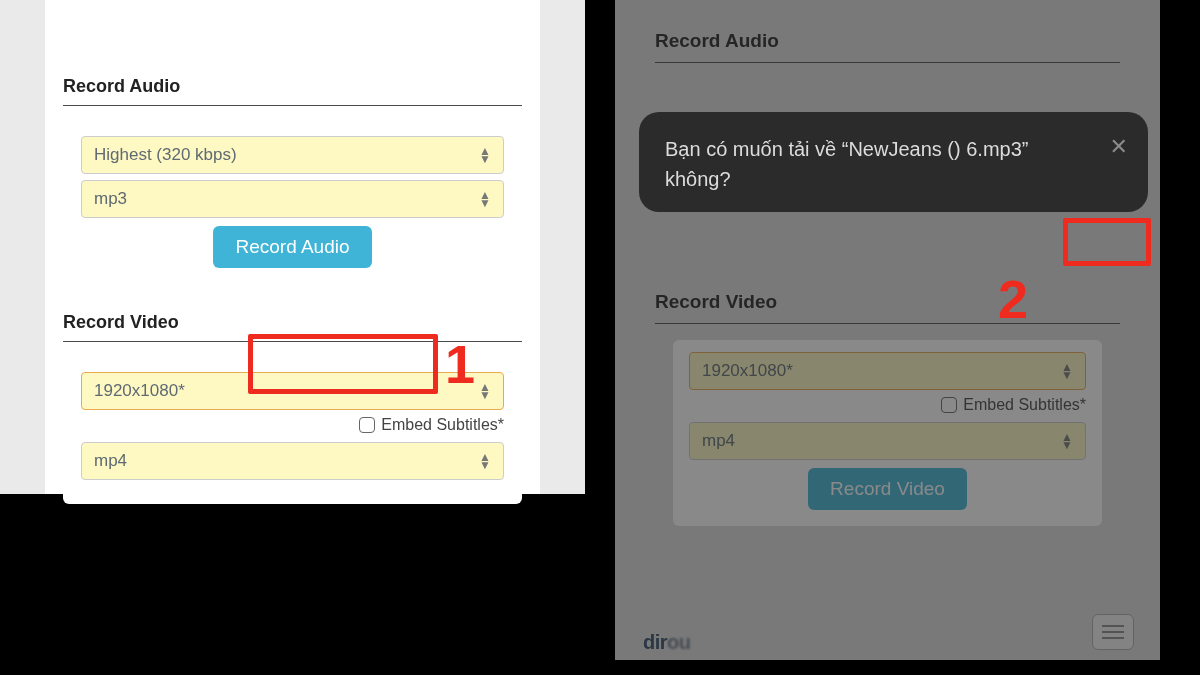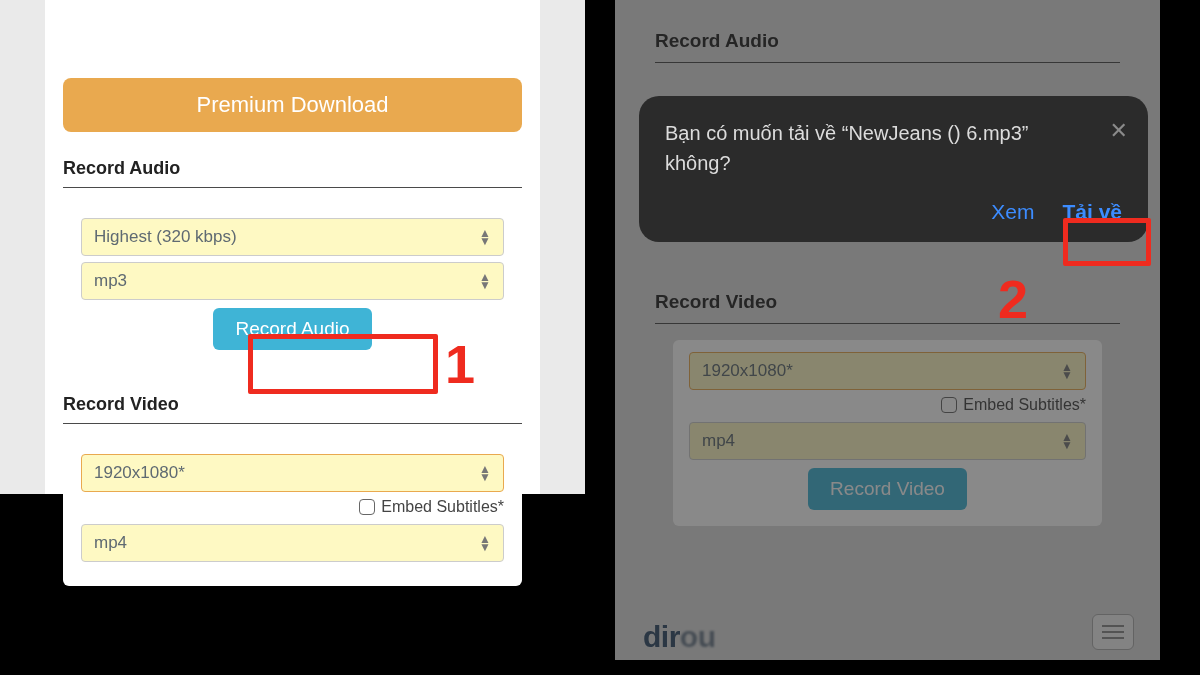--- a/index.html
+++ b/index.html
@@ -170,21 +170,21 @@
   border-radius: 6px;
   margin: 0 58px 20px 58px;
   padding: 12px 16px 16px 16px;
 }
 .spacer-r1 { height: 18px; }
 .spacer-r2 { height: 200px; }
 .modal {
   position: absolute;
   left: 24px;
   right: 12px;
-  top: 96px;
+  top: 112px;
   background: #2b2b2b;
   border-radius: 20px;
   padding: 22px 26px 18px 26px;
   z-index: 3;
   color: #ddd;
 }
 .modal-text {
   font-size: 20px;
   line-height: 1.5;
   color: #dcdcdc;
@@ -207,21 +207,21 @@
 .modal-link {
   color: #3c8cff;
   font-size: 21px;
   cursor: pointer;
 }
 .modal-link.bold { font-weight: 700; }
 .bottom-brand {
   position: absolute;
   left: 28px;
   bottom: 6px;
-  font-size: 30px;
+  font-size: 20px;
   font-weight: 700;
   color: #2f4a66;
   letter-spacing: -0.5px;
   z-index: 1;
 }
 .bottom-brand .blur {
   filter: blur(1px);
   color: #6b7a8a;
 }
 .menu-icon-box {
@@ -244,21 +244,20 @@
   width: 22px; height: 2px; background: #888;
 }
 </style>
 </head>
 <body>
 
 <div class="panel panel-left">
   <div class="panel-left-inner">
     <div class="white-block-top"></div>
 
-    <button class="premium-btn">Premium Download</button>
 
     <div class="section">
       <div class="section-title">Record Audio</div>
       <div class="card">
         <div class="select-row">
           <span>Highest (320 kbps)</span>
           <span class="updown">
               <span>▲</span>
               <span>▼</span>
             </span>
@@ -346,23 +345,19 @@
       <div class="bar"></div>
       <div class="bar"></div>
       <div class="bar"></div>
     </div>
 
     <div class="overlay-dim"></div>
 
     <div class="modal">
       <div class="modal-text">Bạn có muốn tải về “NewJeans () 6.mp3” không?</div>
       <div class="modal-close">✕</div>
-      <div class="modal-actions">
-        <span class="modal-link">Xem</span>
-        <span class="modal-link bold">Tải về</span>
-      </div>
     </div>
 
     <div class="highlight-red" style="left:448px; top:218px; width:88px; height:48px; z-index:4;"></div>
     <div class="anno-num" style="left:383px; top:268px; z-index:4;">2</div>
 
   </div>
 </div>
 
 </body></html>

